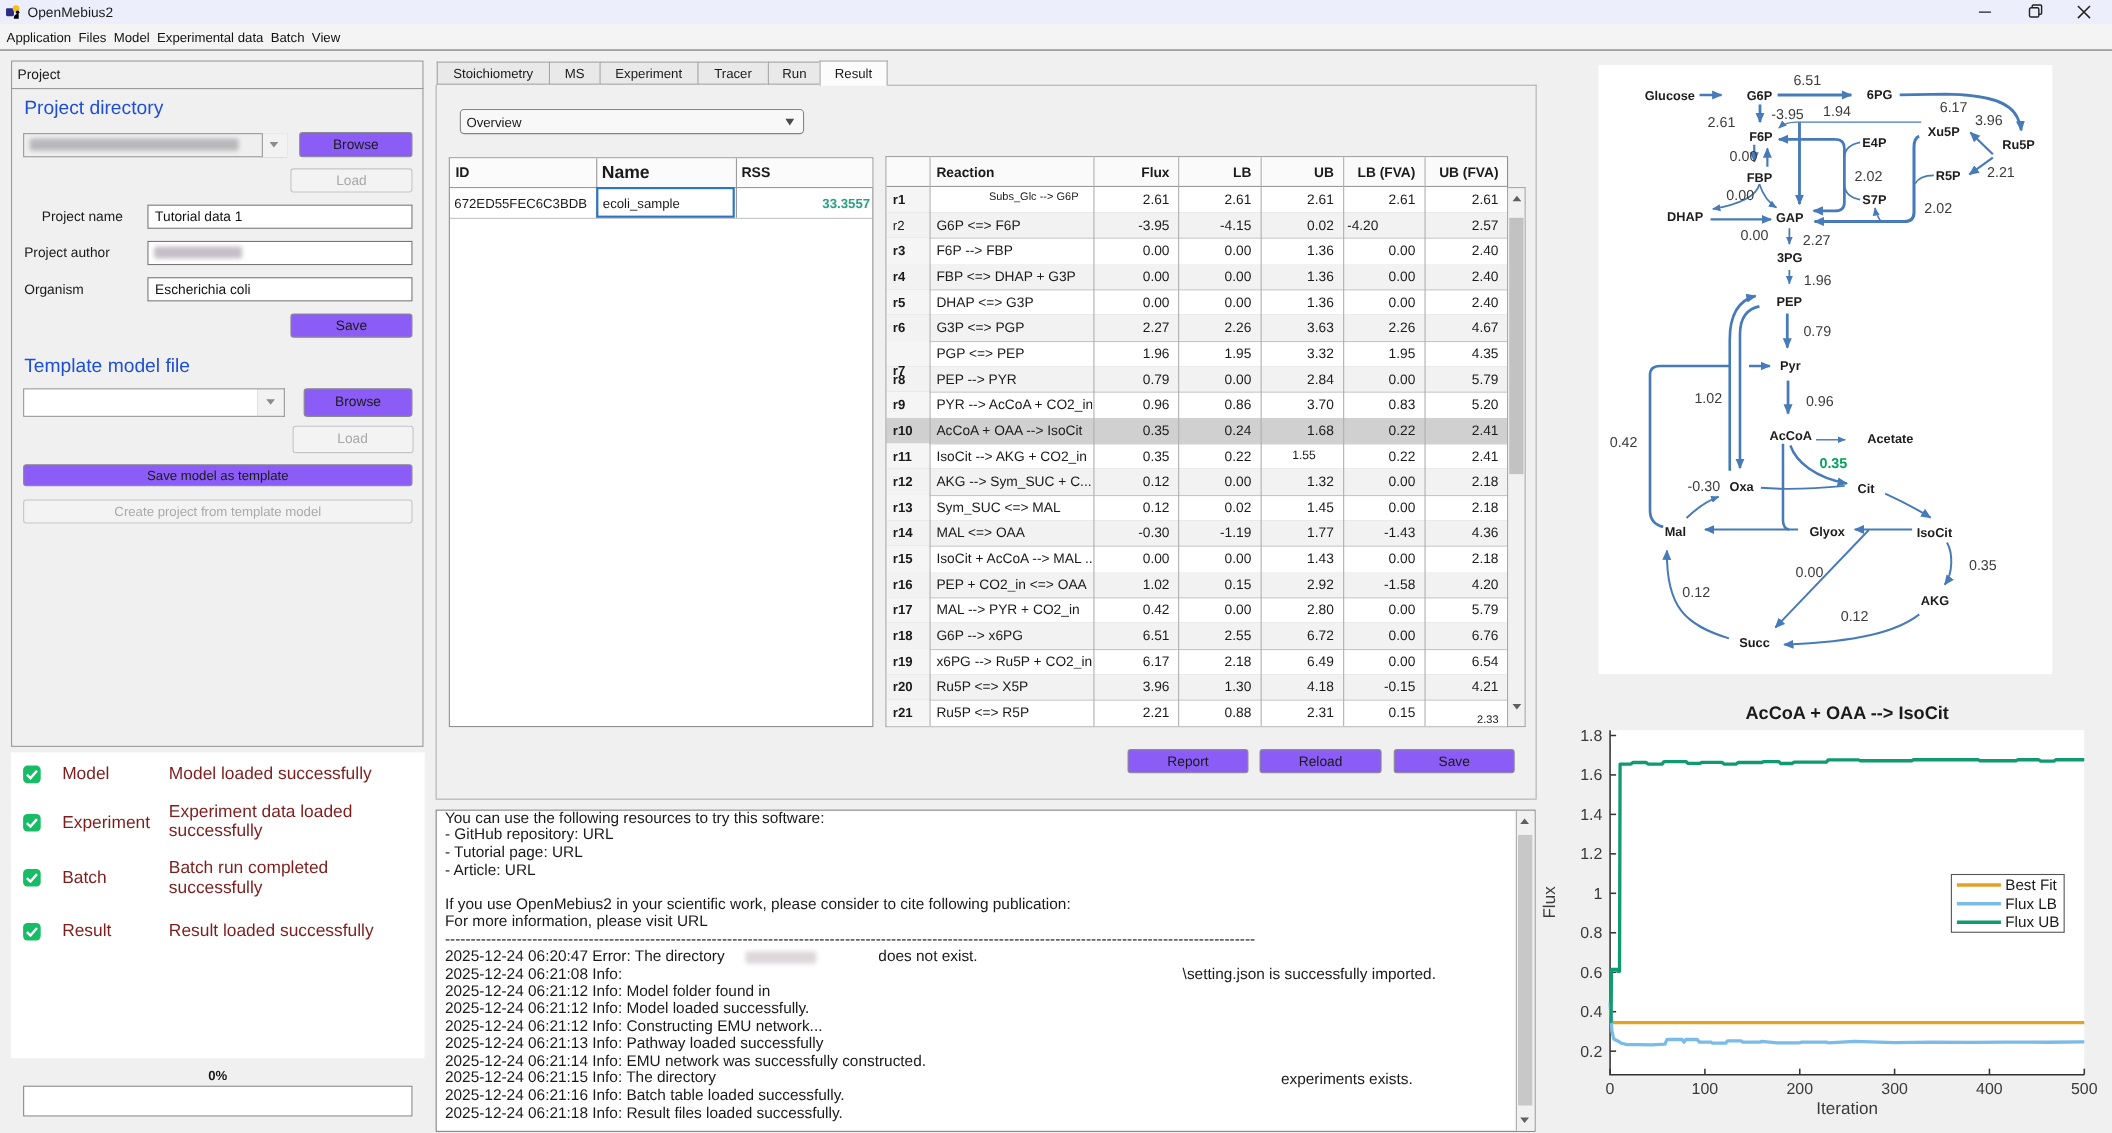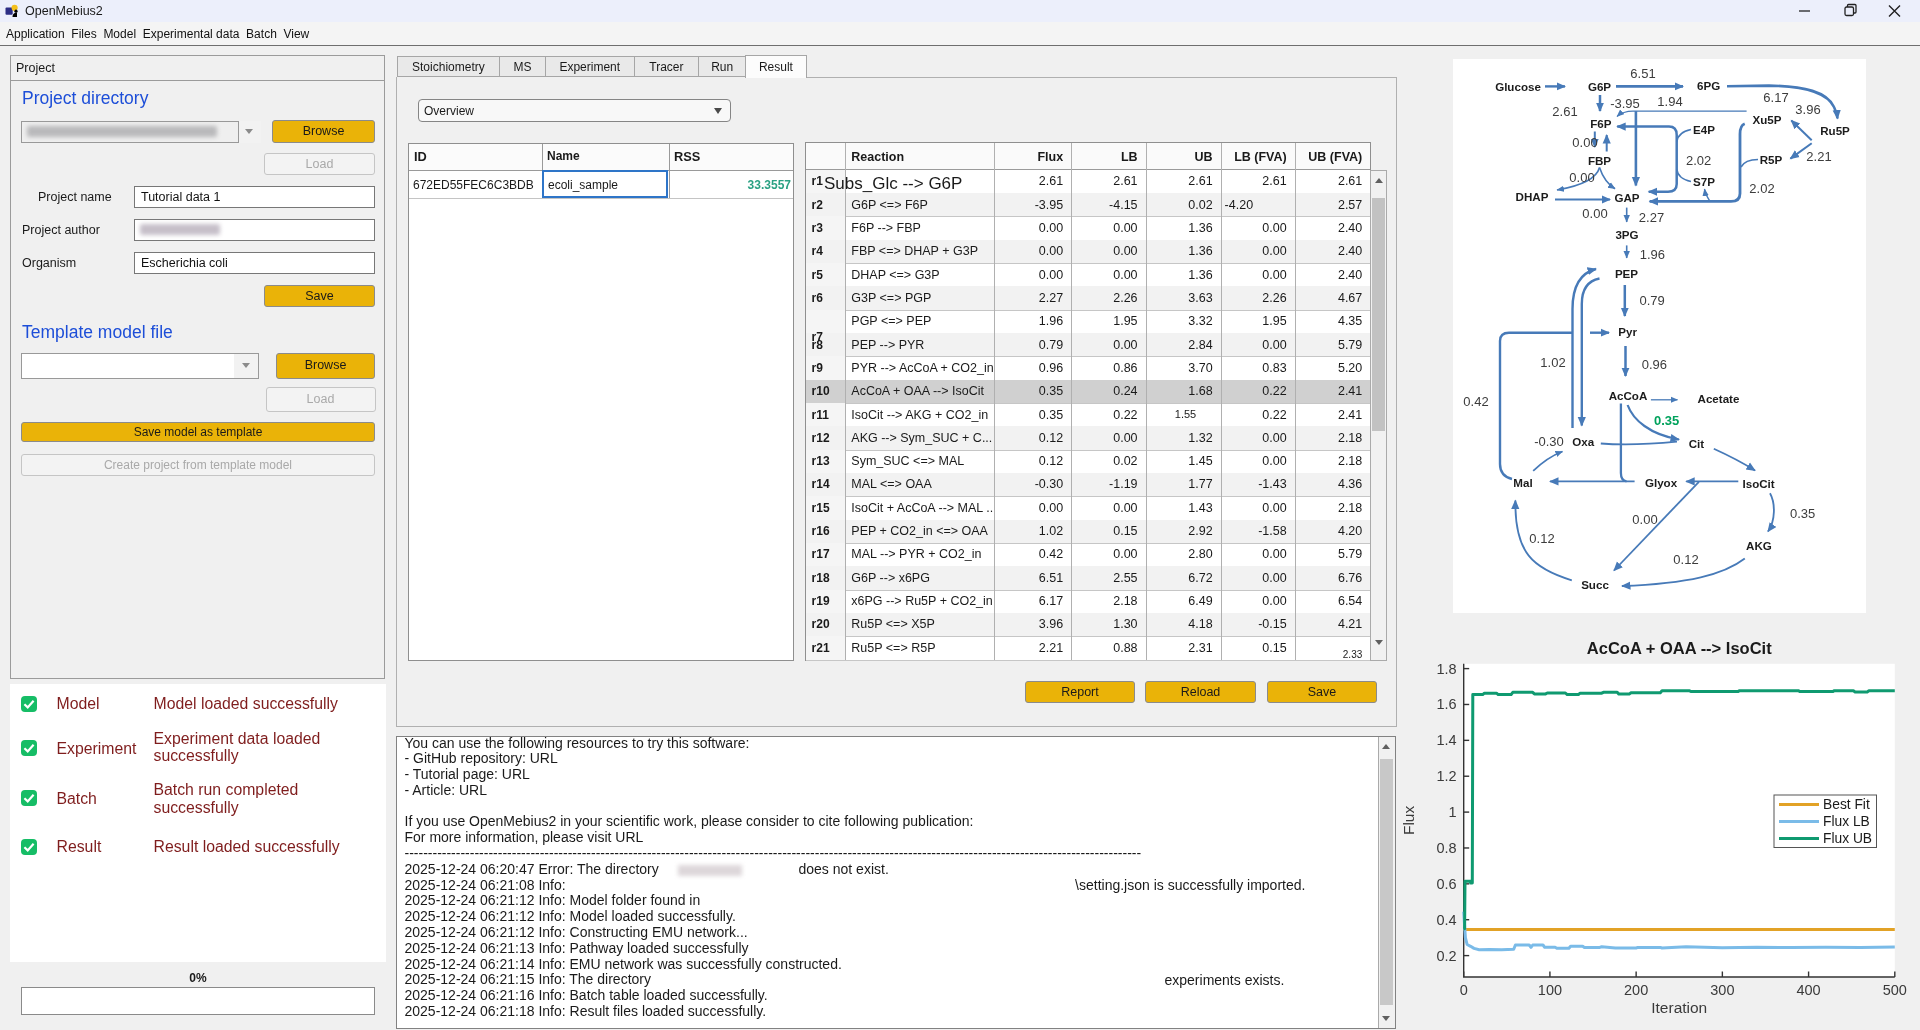--- a/index.html
+++ b/index.html
@@ -1,17 +1,17 @@
 <!DOCTYPE html>
 <html><head><meta charset="utf-8"><title>OpenMebius2</title><style>
 html,body{margin:0;padding:0}
 body{width:1920px;height:1030px;position:relative;background:#f0f0f0;
  font-family:"Liberation Sans",sans-serif;color:#1a1a1a;overflow:hidden}
 .a{position:absolute;box-sizing:border-box}
-.btn{position:absolute;box-sizing:border-box;background:#eab308;border:1px solid #8b8b8b;
+.btn{position:absolute;box-sizing:border-box;background:#8b5cf6;border:1px solid #8b8b8b;
  border-radius:3px;font-size:12.5px;color:#1a1a1a;text-align:center;line-height:20px}
 .btn.dis{background:#f3f3f3;border-color:#c5c5c5;color:#a9a9a9}
 .field{position:absolute;box-sizing:border-box;background:#fff;border:1px solid #777;
  font-size:12.5px;color:#111;padding-left:6px}
 .lbl{position:absolute;font-size:12.5px;color:#1a1a1a;white-space:nowrap}
 .h1{position:absolute;font-size:17.5px;color:#1d4ed8;white-space:nowrap}
 .cb{position:absolute;width:16px;height:16px;background:#16bd66;border-radius:4px}
 .st{position:absolute;font-size:15.8px;color:#7f1d1d;white-space:nowrap;line-height:17.8px}
 .tri-d{position:absolute;width:0;height:0;border-left:4px solid transparent;border-right:4px solid transparent;border-top:5px solid #555}
 .tri-u{position:absolute;width:0;height:0;border-left:4px solid transparent;border-right:4px solid transparent;border-bottom:5px solid #555}
@@ -105,21 +105,21 @@
 <div class="a" style="left:418px;top:99px;width:313px;height:23px;background:#f8f8f8;border:1px solid #858585;border-radius:4px"></div>
 <div class="a" style="left:424px;top:103.5px;font-size:12px">Overview</div>
 <div class="tri-d" style="left:714px;top:107.5px;border-left-width:4.5px;border-right-width:4.5px;border-top-width:6.5px;border-top-color:#4a4a4a"></div>
 <div class="a" style="left:407.5px;top:142.5px;width:386px;height:518px;background:#fff;border:1px solid #8f8f8f"></div>
 <div class="a" style="left:408.5px;top:143.5px;width:384px;height:26px;background:#fbfbfb"></div>
 <div class="a" style="left:408.5px;top:169.5px;width:384px;height:1px;background:#9a9a9a"></div>
 <div class="a" style="left:408.5px;top:197.5px;width:384px;height:1px;background:#c4c4c4"></div>
 <div class="a" style="left:541.6px;top:143.5px;width:1px;height:54px;background:#9a9a9a"></div>
 <div class="a" style="left:668.6px;top:143.5px;width:1px;height:54px;background:#9a9a9a"></div>
 <div class="cell" style="left:414px;top:149px;font-size:12.8px;font-weight:bold">ID</div>
-<div class="cell" style="left:547px;top:149px;font-size:12px;font-weight:bold">Name</div>
+<div class="cell" style="left:547px;top:149px;font-size:16px;font-weight:bold">Name</div>
 <div class="cell" style="left:674px;top:149px;font-size:12.8px;font-weight:bold">RSS</div>
 <div class="cell" style="left:413px;top:177.5px;font-size:12px">672ED55FEC6C3BDB</div>
 <div class="a" style="left:542px;top:170px;width:126px;height:27.5px;border:2px solid #2e75c8"></div>
 <div class="cell" style="left:548px;top:177.5px;font-size:12px">ecoli_sample</div>
 <div class="cell" style="left:668px;top:177.5px;width:123px;font-size:12px;font-weight:bold;color:#2aa183;text-align:right">33.3557</div>
 <div class="a" style="left:804.6px;top:142.1px;width:566.7px;height:518.53px;background:#fff;border:1px solid #8f8f8f"></div>
 <div class="a" style="left:805.6px;top:143.1px;width:564.7px;height:26.6px;background:#fafafa"></div>
 <div class="a" style="left:805.6px;top:169.7px;width:39.7px;height:23.33px;background:#f5f5f5"></div>
 <div class="a" style="left:805.6px;top:193.03px;width:564.7px;height:1px;background:#c6c6c6"></div>
 <div class="a" style="left:805.6px;top:193.03px;width:564.7px;height:23.33px;background:#f2f2f2"></div>
@@ -169,27 +169,27 @@
 <div class="a" style="left:1145.6px;top:143.1px;width:1px;height:516.53px;background:#b0b0b0"></div>
 <div class="a" style="left:1220.6px;top:143.1px;width:1px;height:516.53px;background:#b0b0b0"></div>
 <div class="a" style="left:1294.7px;top:143.1px;width:1px;height:516.53px;background:#b0b0b0"></div>
 <div class="cell" style="left:851.3px;top:150.1px;width:136.4px;font-size:12.5px;font-weight:bold">Reaction</div>
 <div class="cell" style="left:997.7px;top:150.1px;width:65.5px;font-size:12.5px;font-weight:bold;text-align:right">Flux</div>
 <div class="cell" style="left:1075.2px;top:150.1px;width:62.4px;font-size:12.5px;font-weight:bold;text-align:right">LB</div>
 <div class="cell" style="left:1149.6px;top:150.1px;width:63px;font-size:12.5px;font-weight:bold;text-align:right">UB</div>
 <div class="cell" style="left:1224.6px;top:150.1px;width:62.1px;font-size:12.5px;font-weight:bold;text-align:right">LB (FVA)</div>
 <div class="cell" style="left:1298.7px;top:150.1px;width:63.6px;font-size:12.5px;font-weight:bold;text-align:right">UB (FVA)</div>
 <div class="cell" style="left:811.6px;top:174.2px;font-size:12px;font-weight:bold">r1</div>
-<div class="cell" style="left:824px;top:174.2px;width:141.4px;font-size:17px">Subs_Glc --&gt; G6P</div>
+<div class="cell" style="left:899px;top:174.2px;width:141.4px;font-size:10px">Subs_Glc --&gt; G6P</div>
 <div class="cell" style="left:997.7px;top:174.2px;width:65.5px;font-size:12.5px;text-align:right">2.61</div>
 <div class="cell" style="left:1075.2px;top:174.2px;width:62.4px;font-size:12.5px;text-align:right">2.61</div>
 <div class="cell" style="left:1149.6px;top:174.2px;width:63px;font-size:12.5px;text-align:right">2.61</div>
 <div class="cell" style="left:1224.6px;top:174.2px;width:62.1px;font-size:12.5px;text-align:right">2.61</div>
 <div class="cell" style="left:1298.7px;top:174.2px;width:63.6px;font-size:12.5px;text-align:right">2.61</div>
-<div class="cell" style="left:811.6px;top:197.53px;font-size:12px;font-weight:bold">r2</div>
+<div class="cell" style="left:811.6px;top:197.53px;font-size:12px;font-weight:normal">r2</div>
 <div class="cell" style="left:851.3px;top:197.53px;width:141.4px;font-size:12.5px">G6P &lt;=&gt; F6P</div>
 <div class="cell" style="left:997.7px;top:197.53px;width:65.5px;font-size:12.5px;text-align:right">-3.95</div>
 <div class="cell" style="left:1075.2px;top:197.53px;width:62.4px;font-size:12.5px;text-align:right">-4.15</div>
 <div class="cell" style="left:1149.6px;top:197.53px;width:63px;font-size:12.5px;text-align:right">0.02</div>
 <div class="cell" style="left:1224.6px;top:197.53px;width:62.1px;font-size:12.5px;">-4.20</div>
 <div class="cell" style="left:1298.7px;top:197.53px;width:63.6px;font-size:12.5px;text-align:right">2.57</div>
 <div class="cell" style="left:811.6px;top:220.86px;font-size:12px;font-weight:bold">r3</div>
 <div class="cell" style="left:851.3px;top:220.86px;width:141.4px;font-size:12.5px">F6P --&gt; FBP</div>
 <div class="cell" style="left:997.7px;top:220.86px;width:65.5px;font-size:12.5px;text-align:right">0.00</div>
 <div class="cell" style="left:1075.2px;top:220.86px;width:62.4px;font-size:12.5px;text-align:right">0.00</div>

